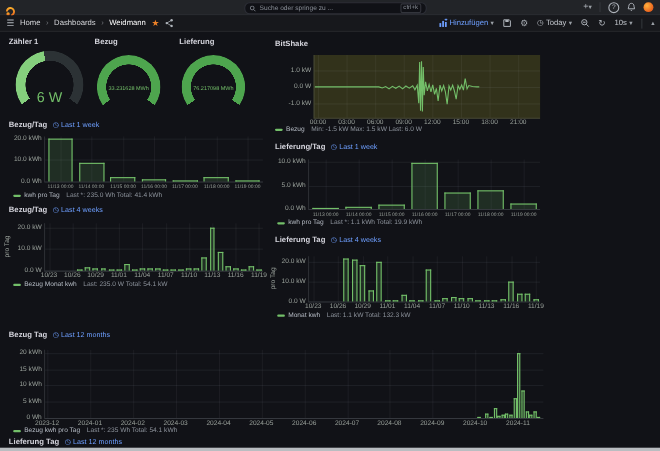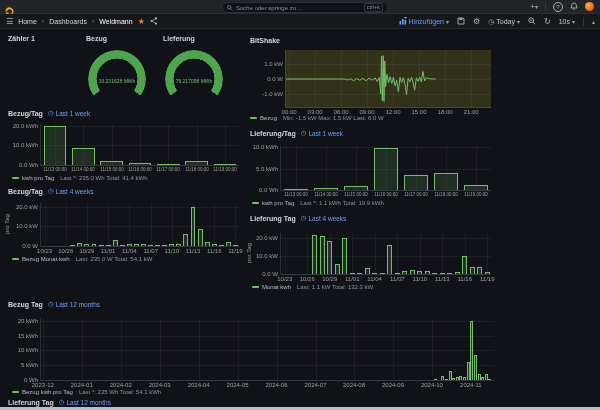--- a/index.html
+++ b/index.html
@@ -145,20 +145,24 @@
         <span class="navtxt">10s</span>
         <span class="caret">▾</span>
       </span>
       <span class="vdiv"></span>
       <span class="caret">▴</span>
     </div>
   </div>
 
   <div class="phead" style="left:8px;top:35px;">
     <span class="ptitle">Zähler 1</span>
+  </div>
+  <div class="gauge" style="left:14px;top:46px;width:62px;height:58px;">
+    <div class="arc" style="width: 62px; height: 62px; background: conic-gradient(from 235deg, rgb(133, 207, 125) 0deg, rgb(133, 207, 125) 115deg, rgb(44, 50, 53) 115deg, rgb(44, 50, 53) 250deg, transparent 250deg, transparent 360deg);"></div>
+    <div class="gval" style="bottom:8px;font-size:13px;">6 W</div>
   </div>
 
   <div class="phead" style="left:86px;top:35px;">
     <span class="ptitle">Bezug</span>
   </div>
   <div class="gauge" style="left:88px;top:50px;width:58px;height:54px;">
     <div class="arc" style="width: 58px; height: 58px; background: conic-gradient(from 235deg, rgb(78, 165, 78) 0deg, rgb(78, 165, 78) 250deg, rgb(44, 50, 53) 250deg, rgb(44, 50, 53) 250deg, transparent 250deg, transparent 360deg);"></div>
     <div class="gval" style="top:28px;font-size:5px;">33.231628 MWh</div>
   </div>
 

